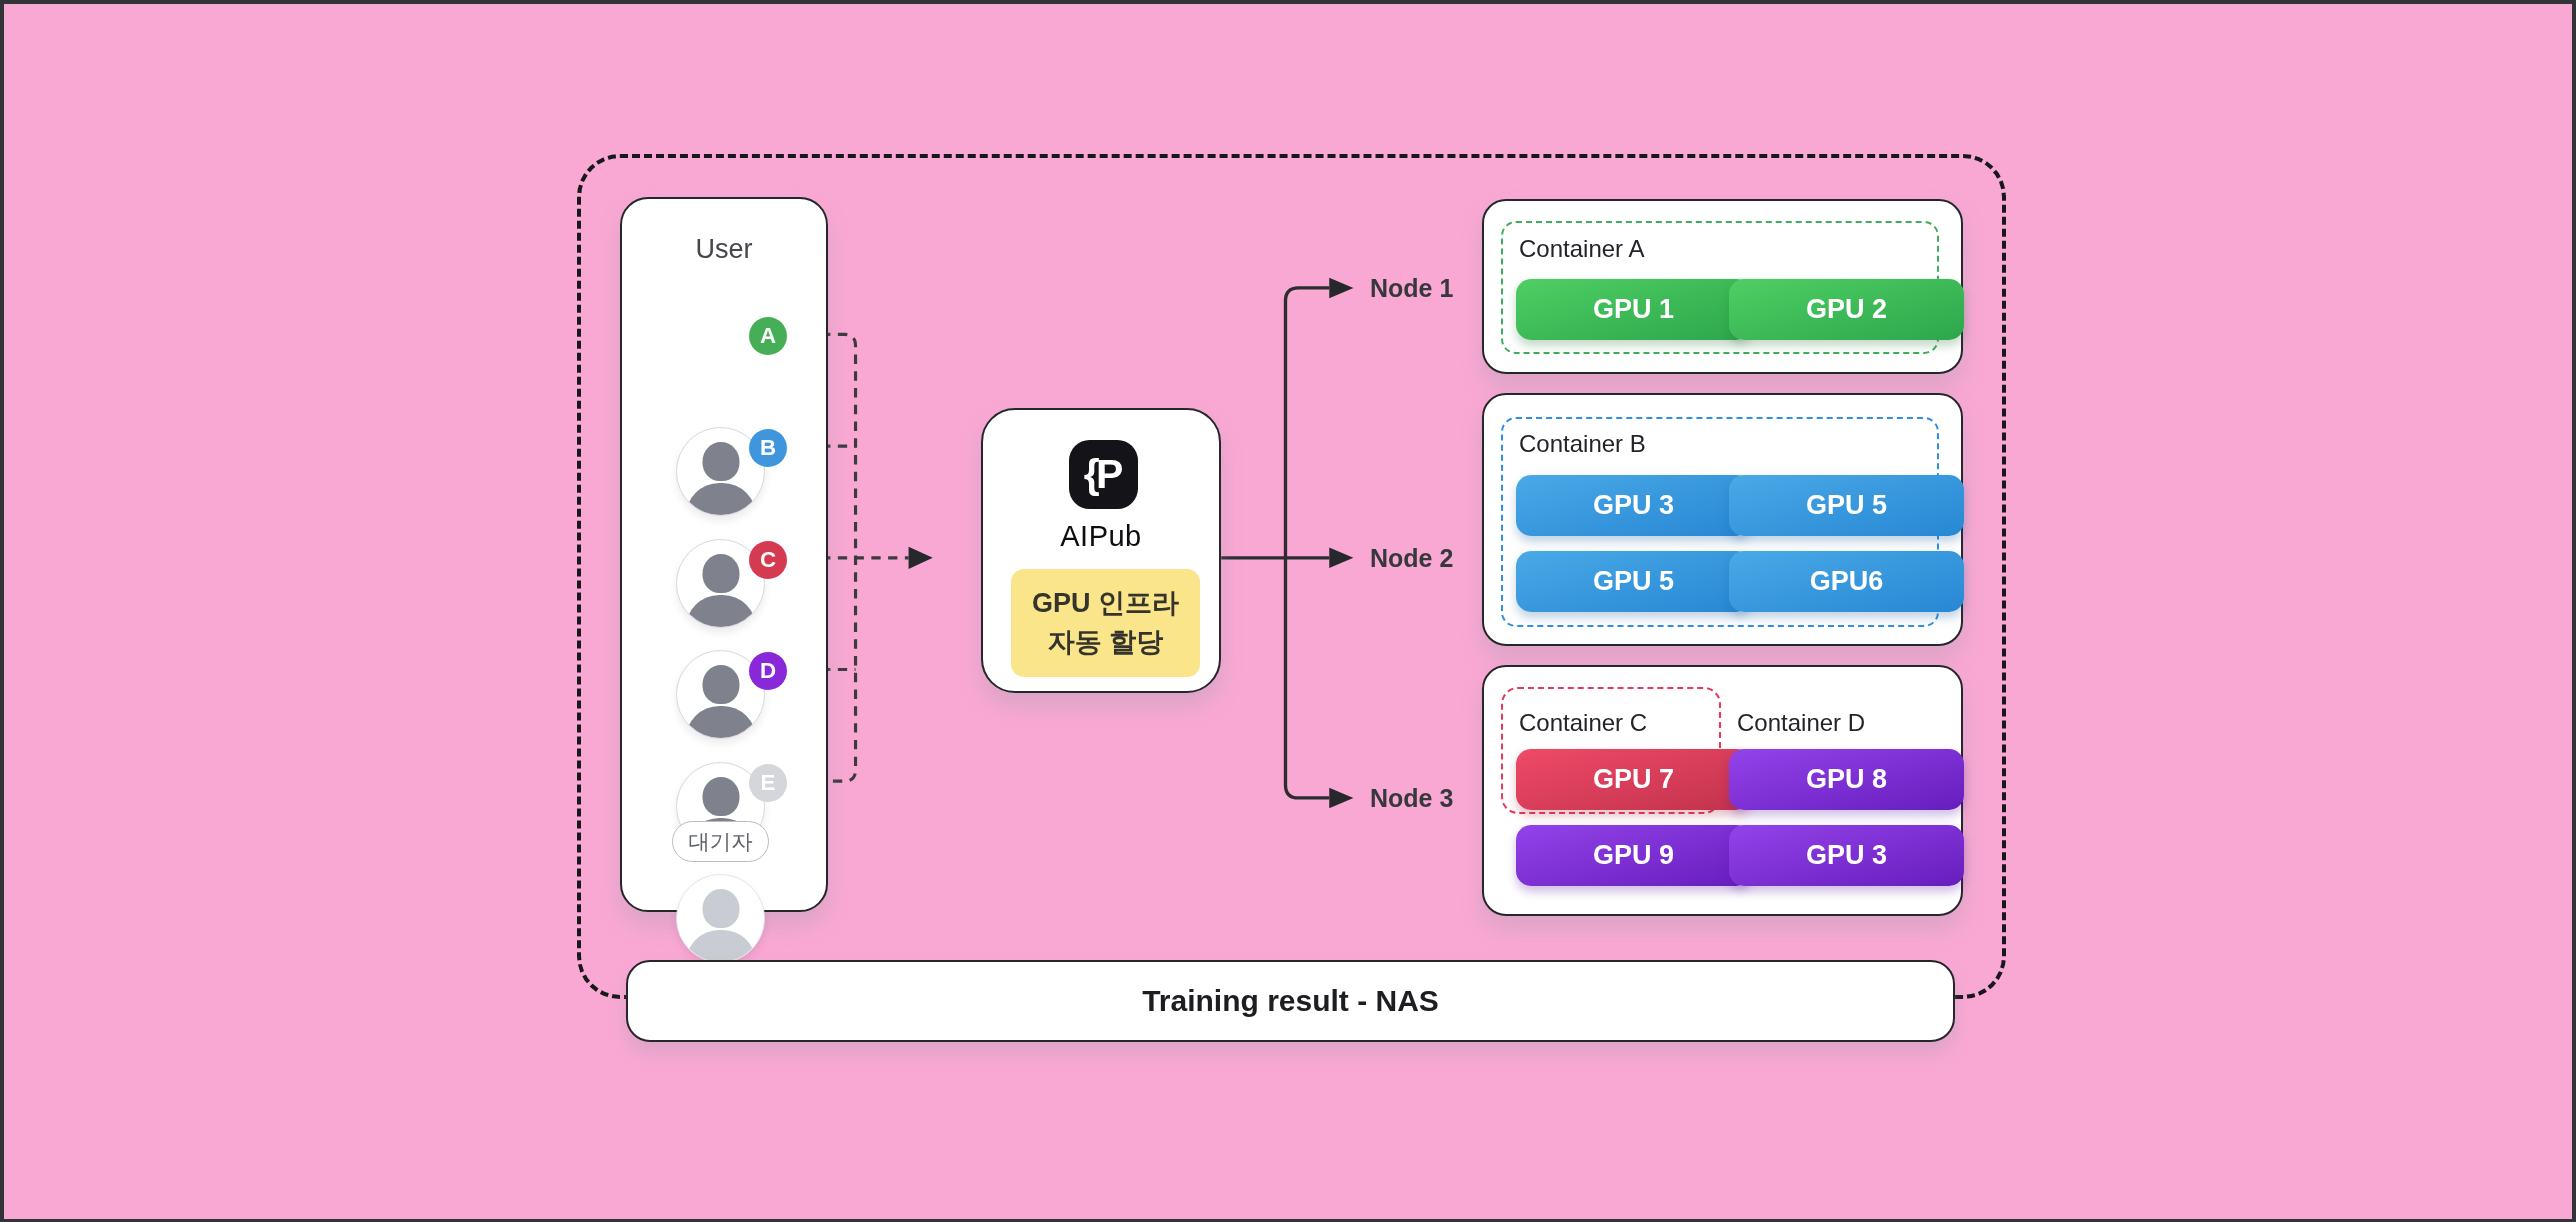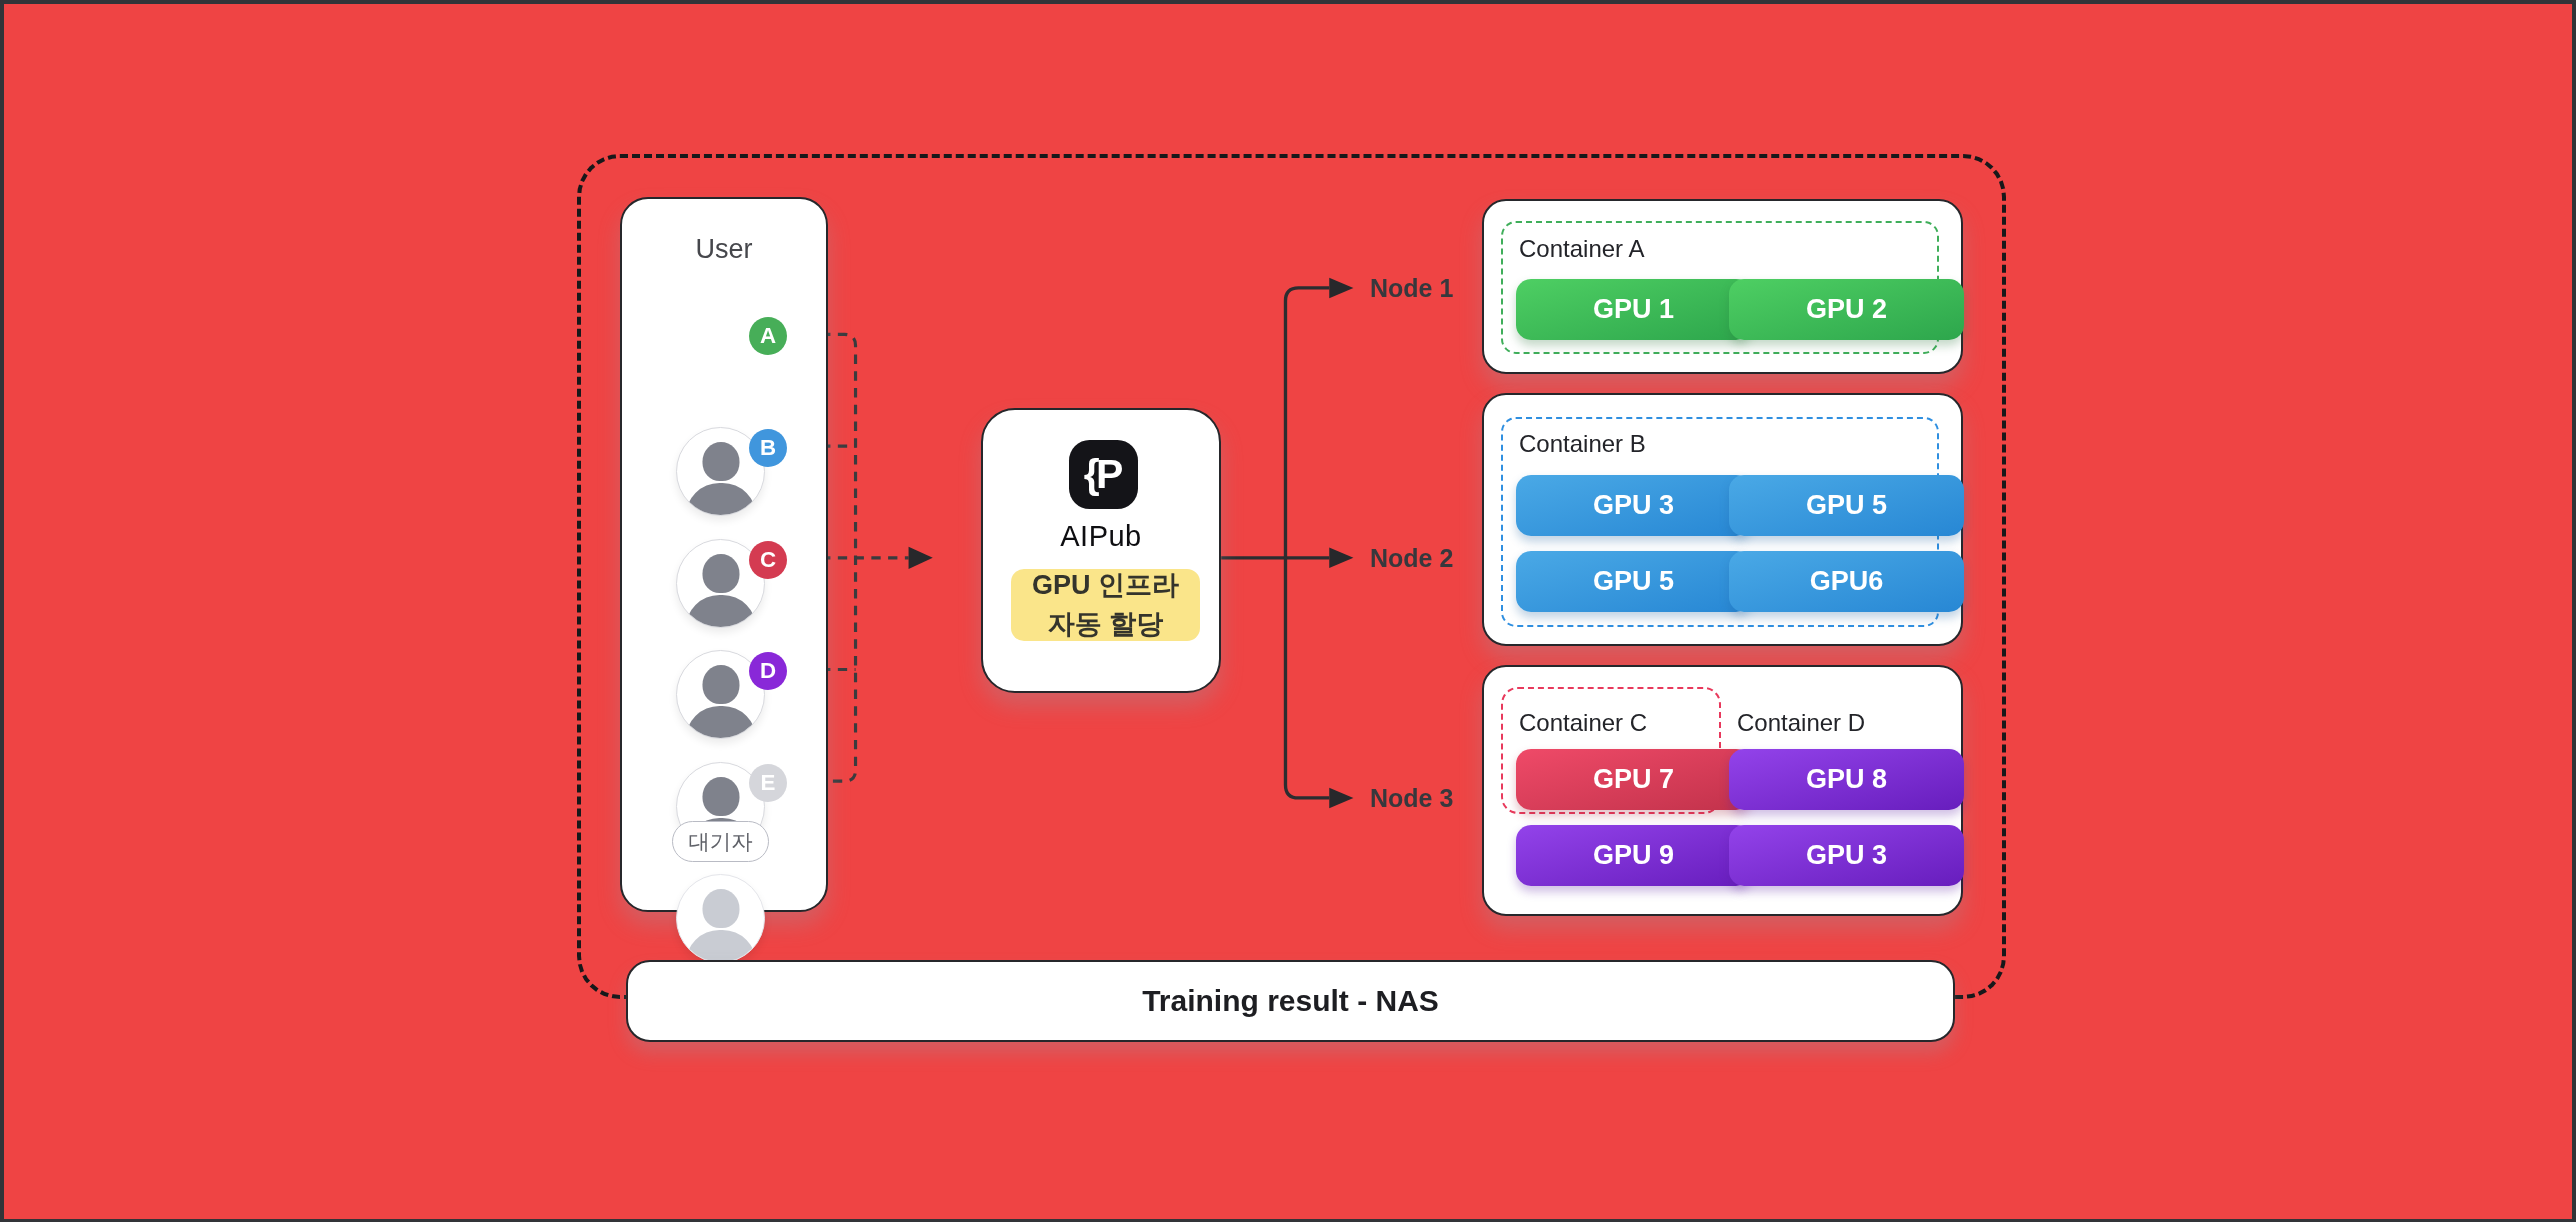--- a/index.html
+++ b/index.html
@@ -1,19 +1,19 @@
 <!DOCTYPE html>
 <html style="font-size:15px"><head>
 <meta charset="utf-8">
 <style>
   html,body{margin:0;padding:0;background:#e8eaee;}
   *{box-sizing:border-box;}
   .frame{
     position:relative;width:2576px;height:1223px;
-    background:#ef4444;border:4.7px solid #323438;overflow:hidden;
+    background:#f9a8d4;border:4.7px solid #323438;overflow:hidden;
     font-family:"Liberation Sans","DejaVu Sans",sans-serif;
   }
   
   .outer-dashed{
     position:absolute;left:573px;top:150px;width:1429px;height:845px;
     border:4.7px dashed #17181a;border-radius:43px;
   }
   
   svg.connectors{position:absolute;left:0;top:0;width:2576px;height:1223px;pointer-events:none;}
 
@@ -47,21 +47,21 @@
     position:absolute;left:977px;top:404px;width:240px;height:285px;
     background:#fff;border:2.8px solid #26272b;border-radius:34px;
     box-shadow:0 13px 22.3px rgba(150,155,170,.30);
   }
   .aipub-logo{position:absolute;left:86px;top:30px;width:69px;height:69px;
     border-radius:20.5px;background:#141418;color:#fff;display:flex;
     align-items:center;justify-content:center;font-size:41px;font-weight:800;
     letter-spacing:-3.7px;padding-right:3.7px;}
   .aipub-name{position:absolute;left:0;top:110px;width:100%;text-align:center;
     font-size:29px;font-weight:400;color:#0e0e11;letter-spacing:0.5px;}
-  .aipub-note{position:absolute;left:28px;top:159px;width:189px;height:72px;
+  .aipub-note{position:absolute;left:28px;top:159px;width:189px;height:108px;
     border-radius:13px;display:flex;flex-direction:column;align-items:center;
     justify-content:center;gap:3.7px;}
   .aipub-note div{font-size:27px;font-weight:700;color:#34342c;line-height:35px;}
 
   
   .node-box{position:absolute;left:1478px;width:481px;background:#fff;
     border:2.8px solid #26272b;border-radius:24px;
     box-shadow:0 13px 22.3px rgba(150,155,170,.30);}
   .node-label{position:absolute;font-size:25px;font-weight:700;color:#37383d;}
   .dash-rect{position:absolute;border-radius:15px;}

